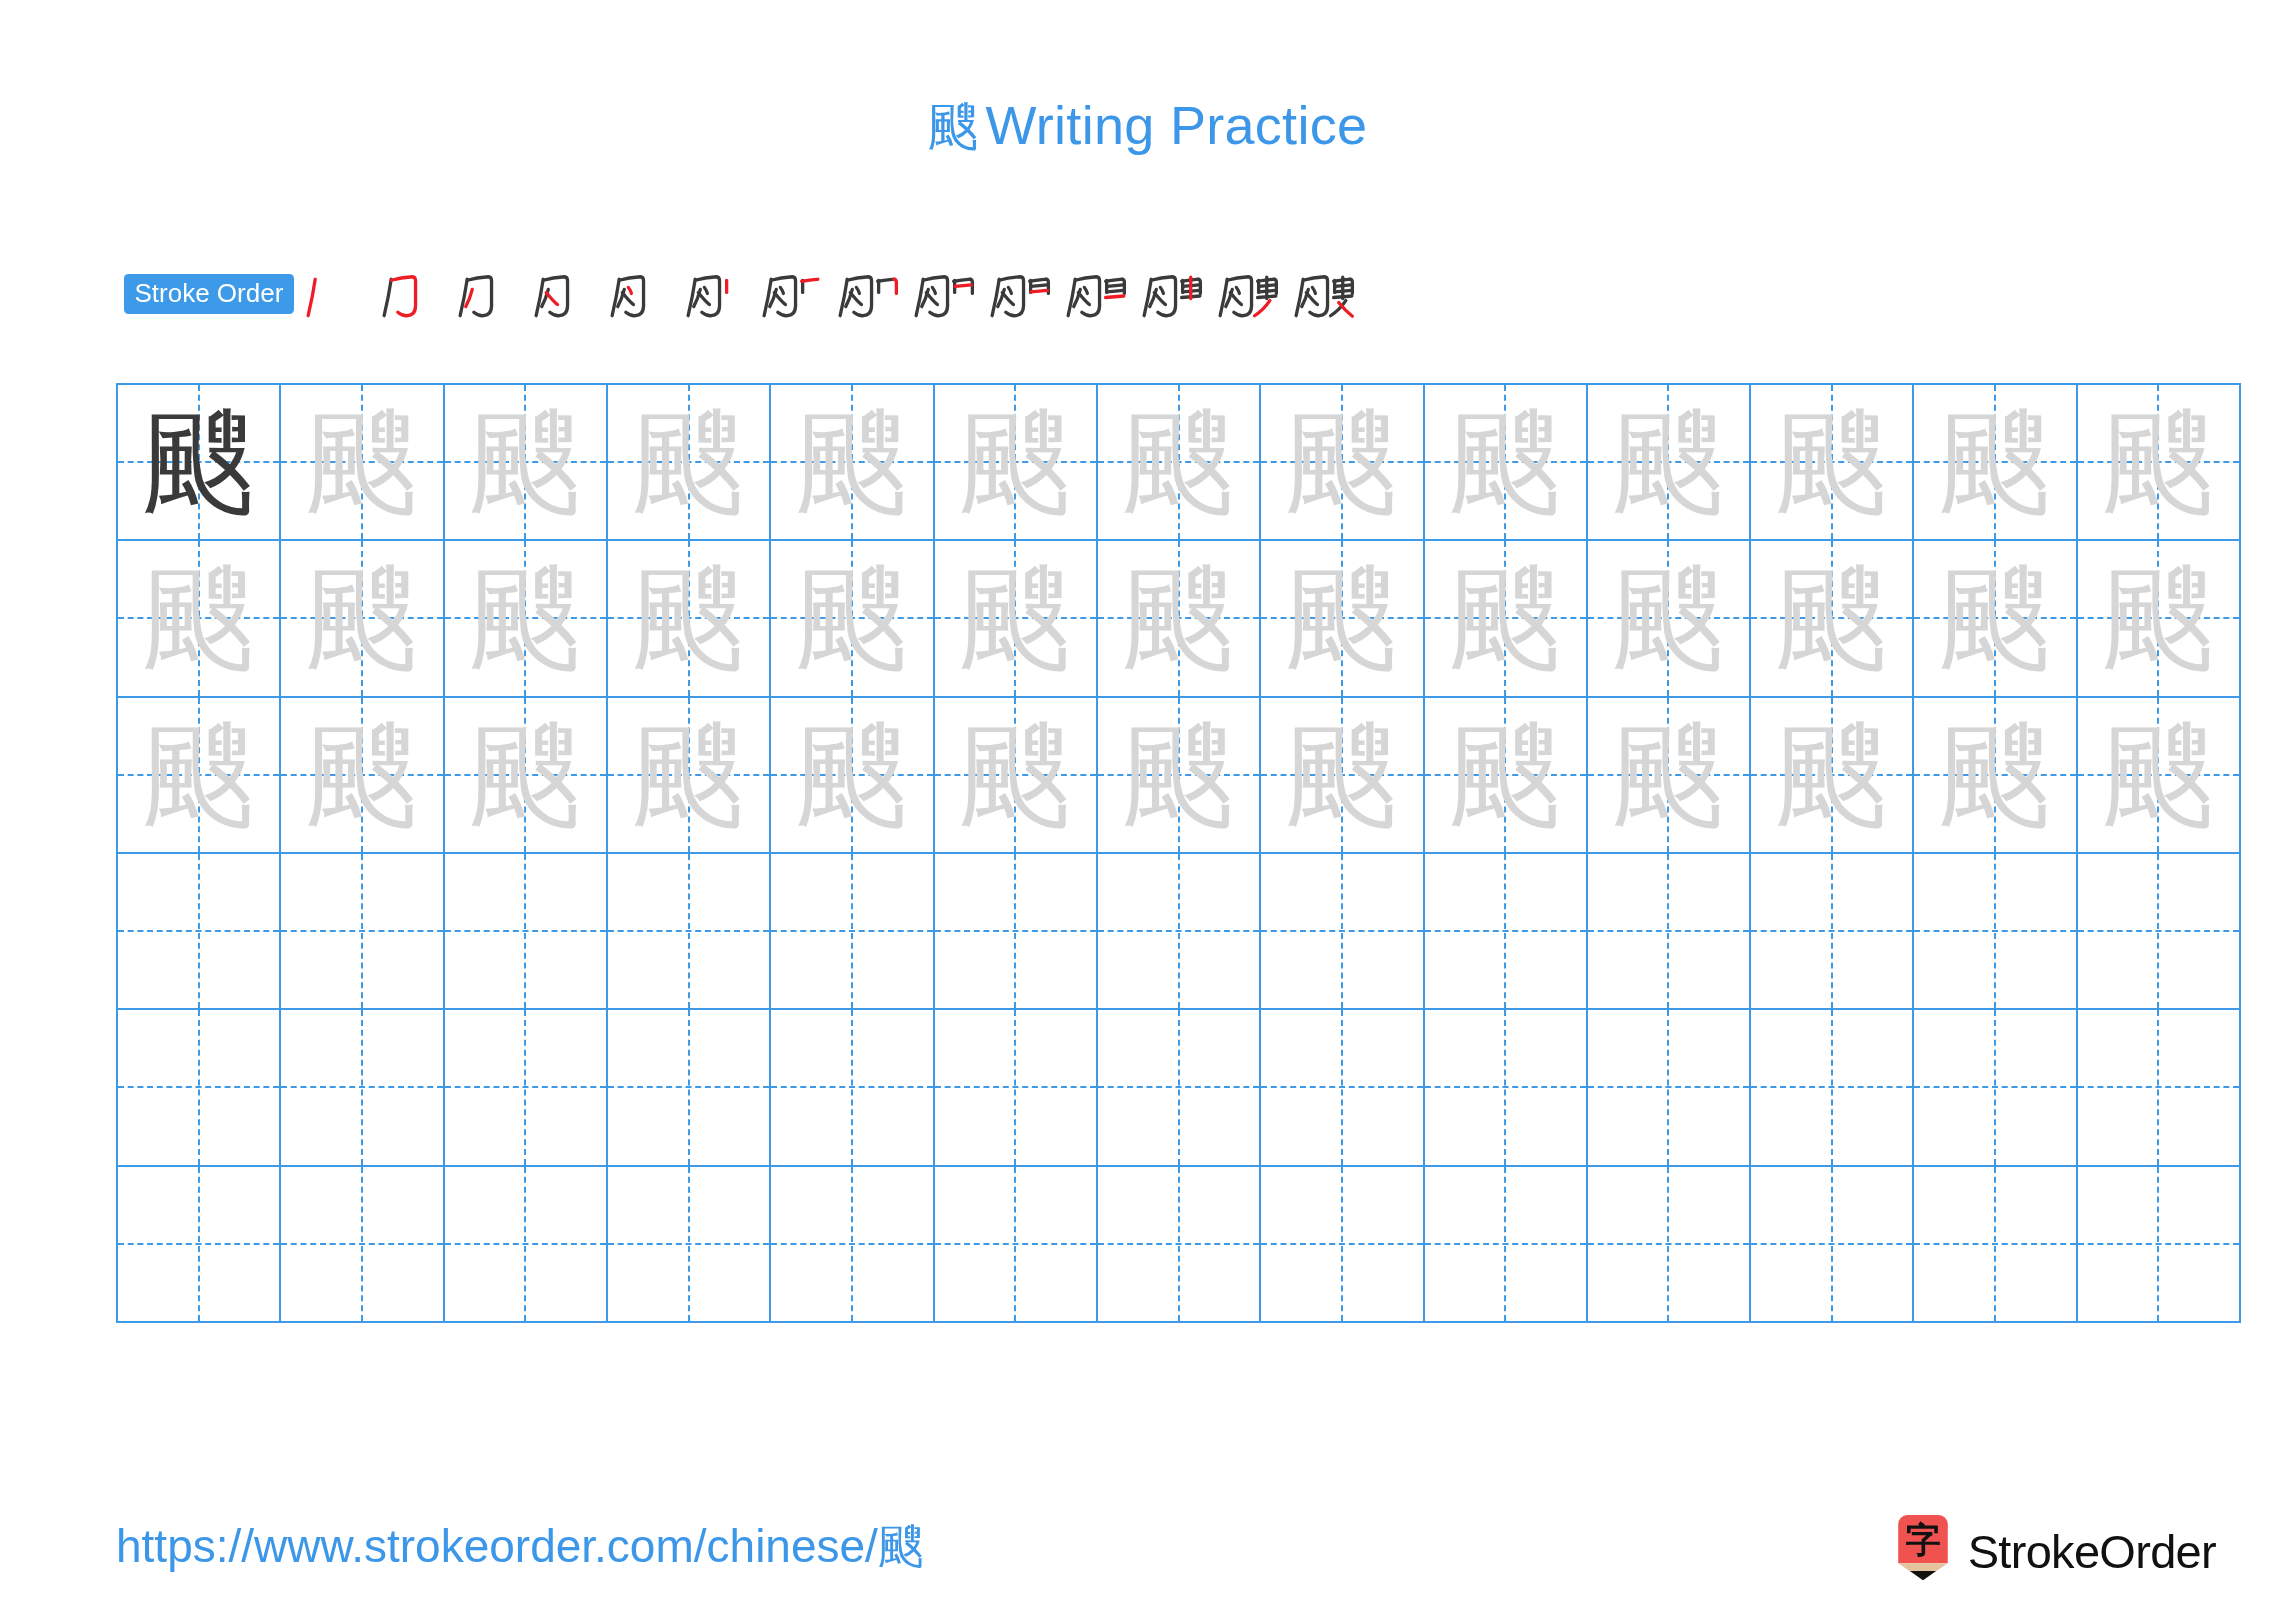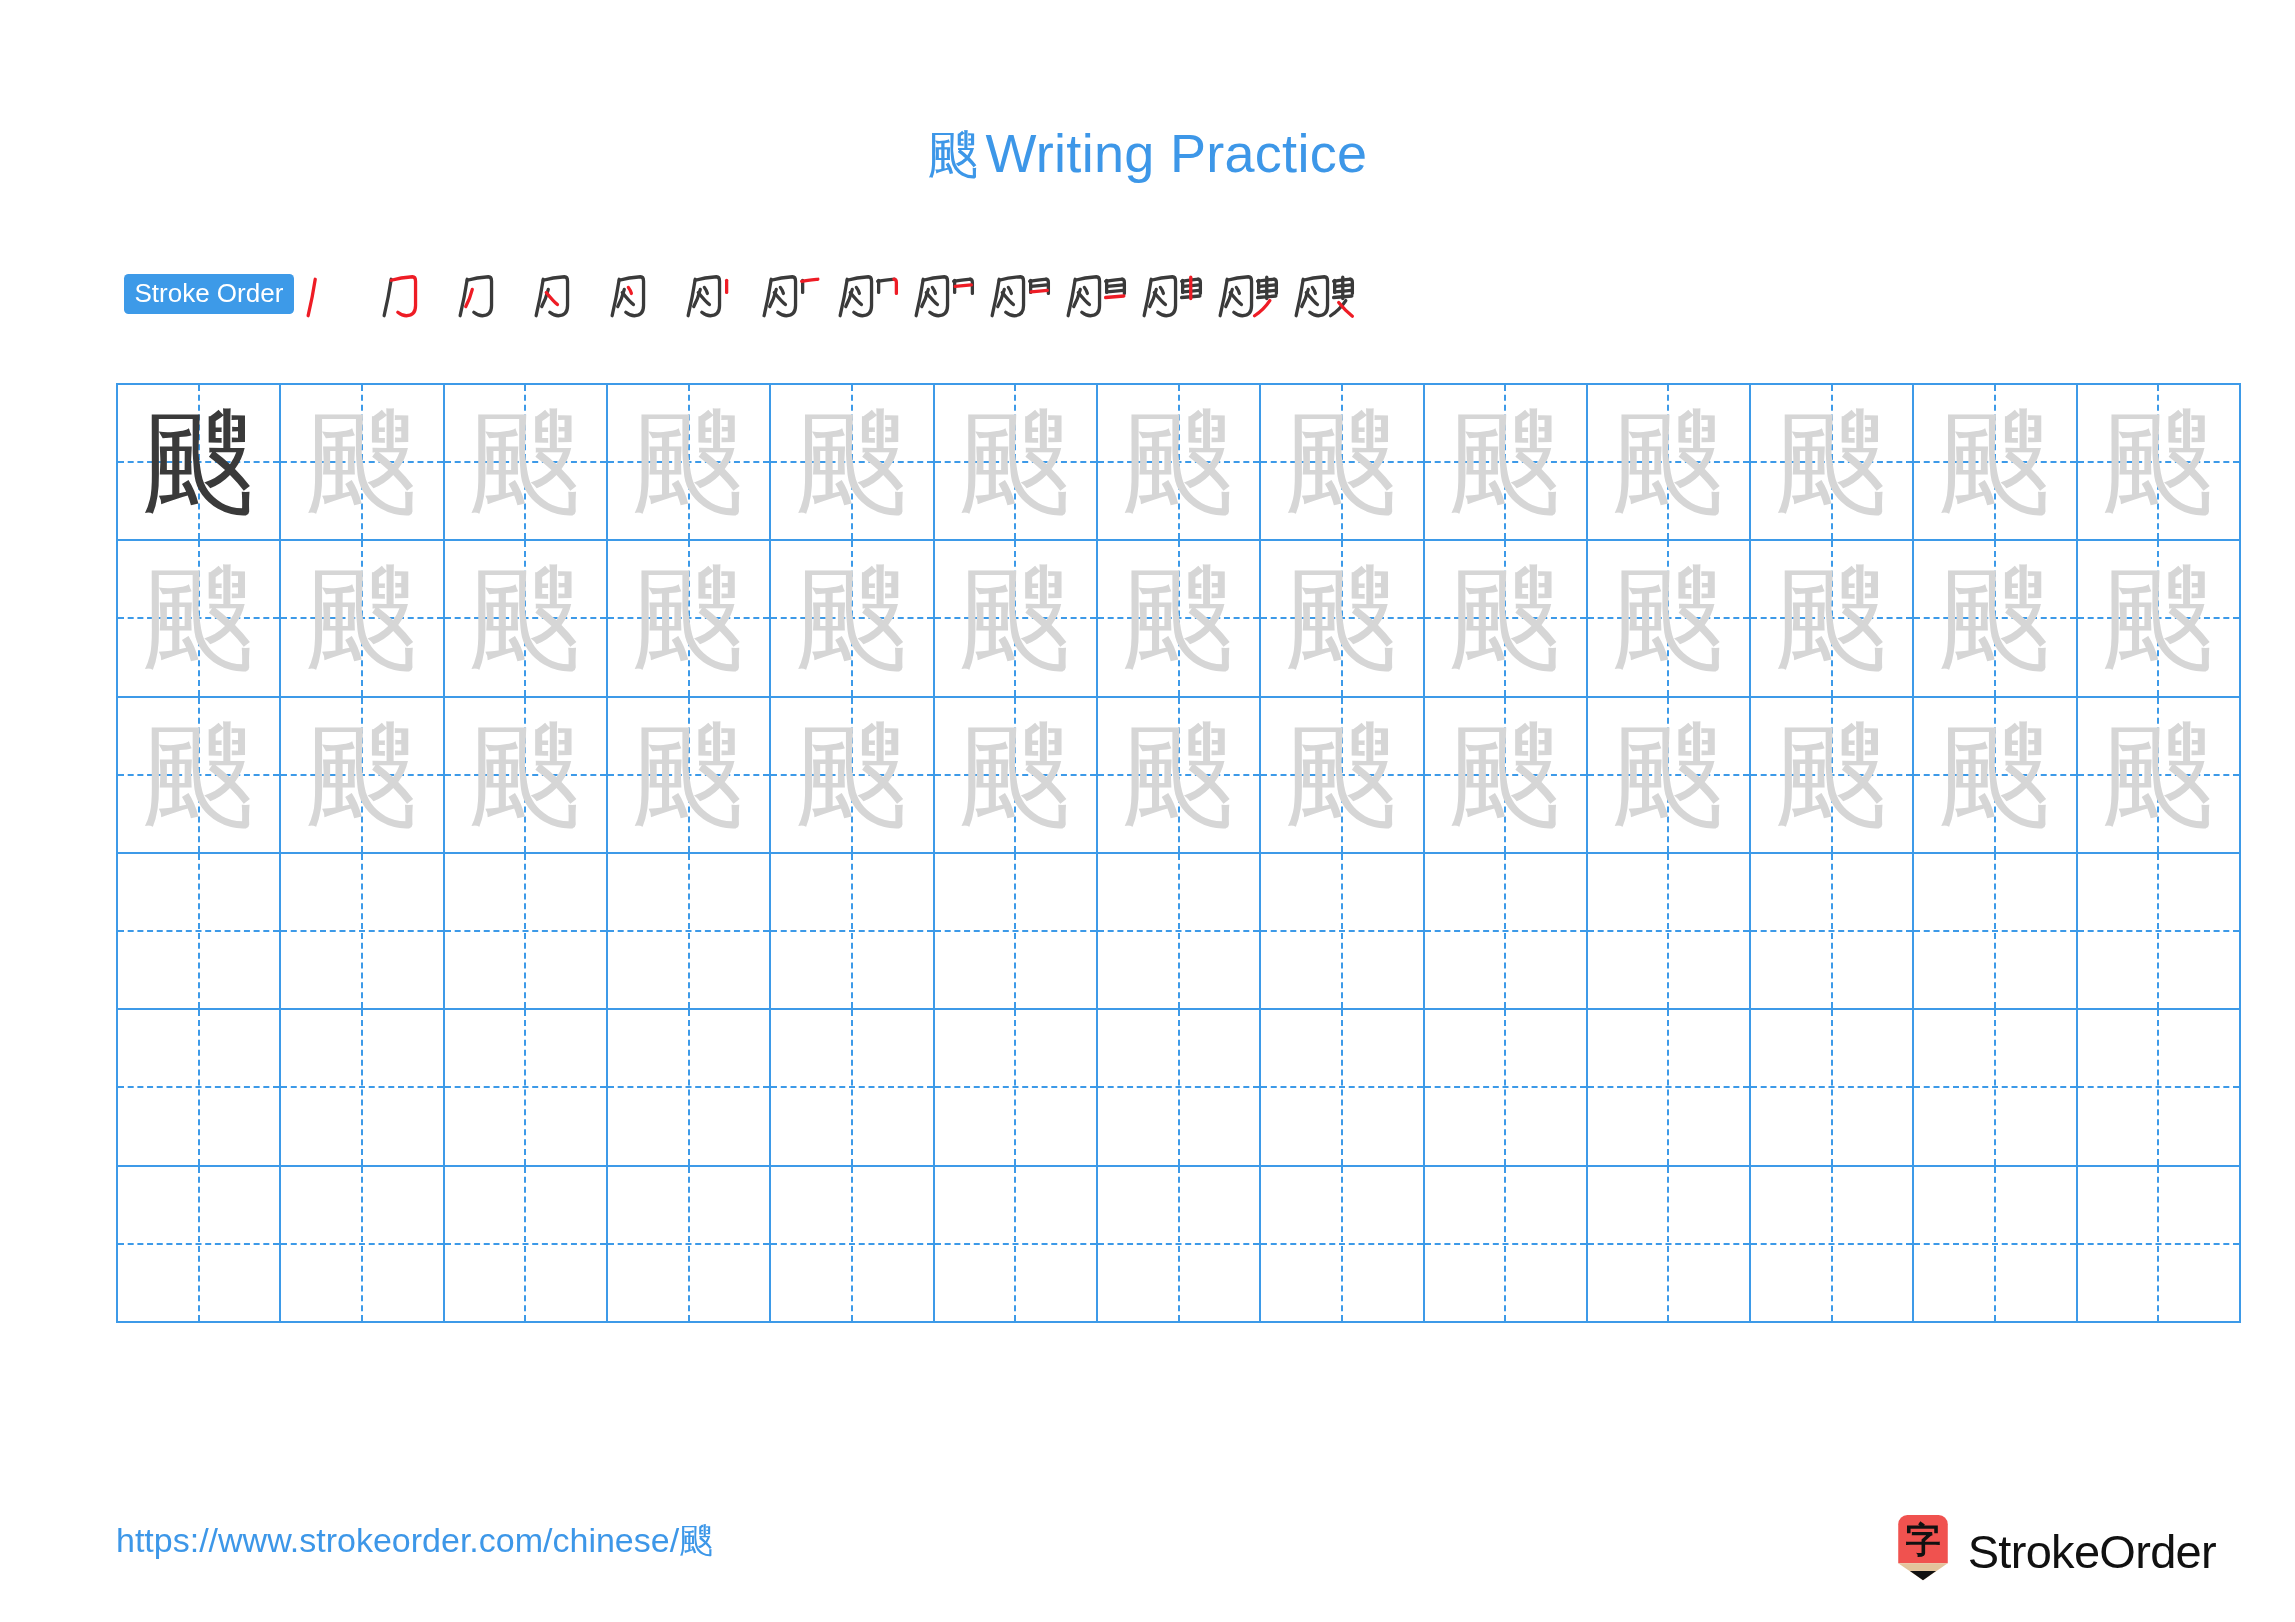--- a/index.html
+++ b/index.html
@@ -23,21 +23,20 @@
     width: 2295px;
     text-align: center;
   }
   #page-title {
     color: #3d97e8;
     font-size: 54px;
     font-weight: 400;
     letter-spacing: 0.3px;
     line-height: 1;
     white-space: nowrap;
-    margin-top: 28px;
   }
   #page-title .han {
     font-family: "DejaVu Sans", sans-serif;
     font-size: 51px;
     padding-right: 6.5px;
   }
 
   
   #stroke-order-row {
     position: absolute;
@@ -143,21 +142,21 @@
   }
   .cell-char.dark  { color: #3a3a3a; }
   .cell-char.trace { color: #d6d6d6; }
 
   
   #footer-url {
     position: absolute;
     left: 116px;
     top: 1523px;
     color: #3d97e8;
-    font-size: 34px;
+    font-size: 46px;
     line-height: 1;
     white-space: nowrap;
     text-decoration: none;
   }
   #footer-url .han {
     font-family: "DejaVu Sans", sans-serif;
   }
 
   #footer-brand {
     position: absolute;

